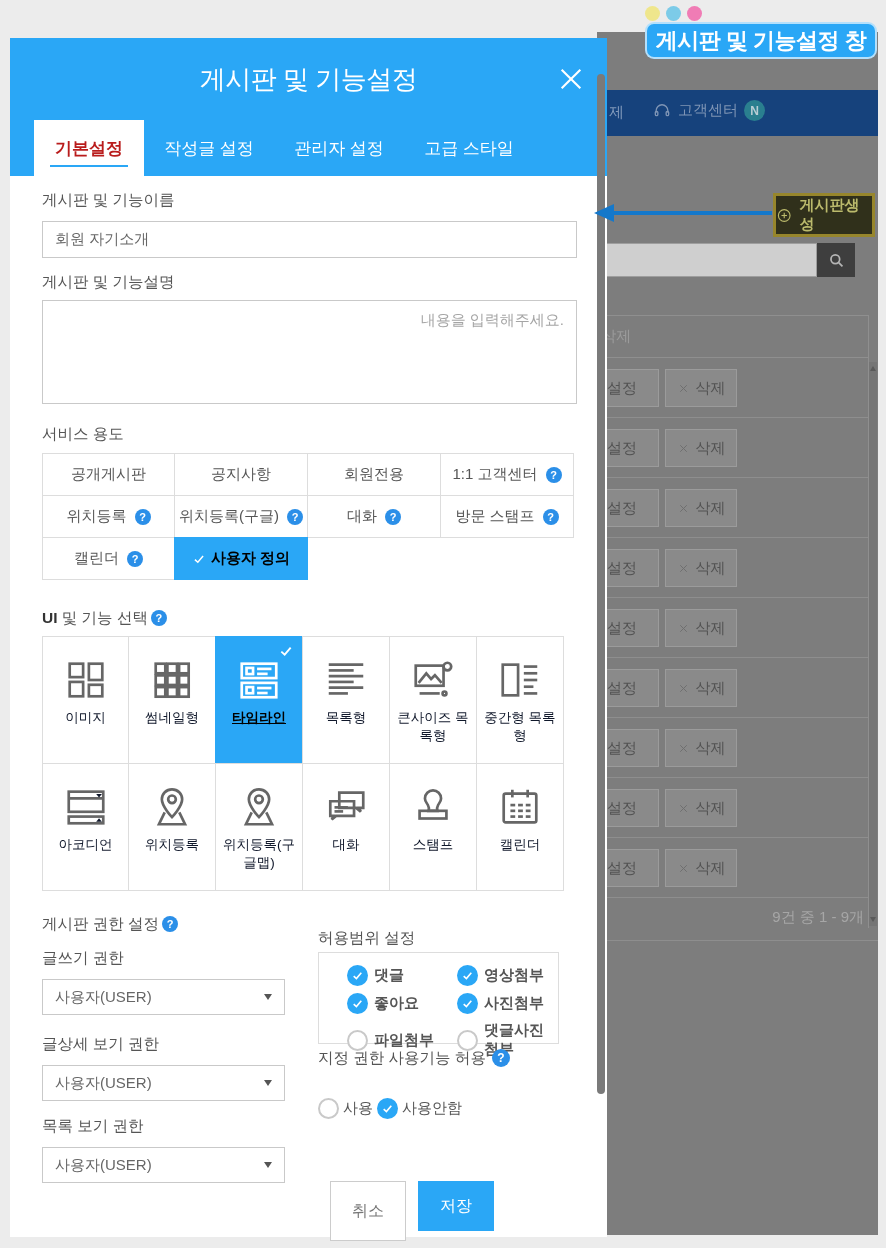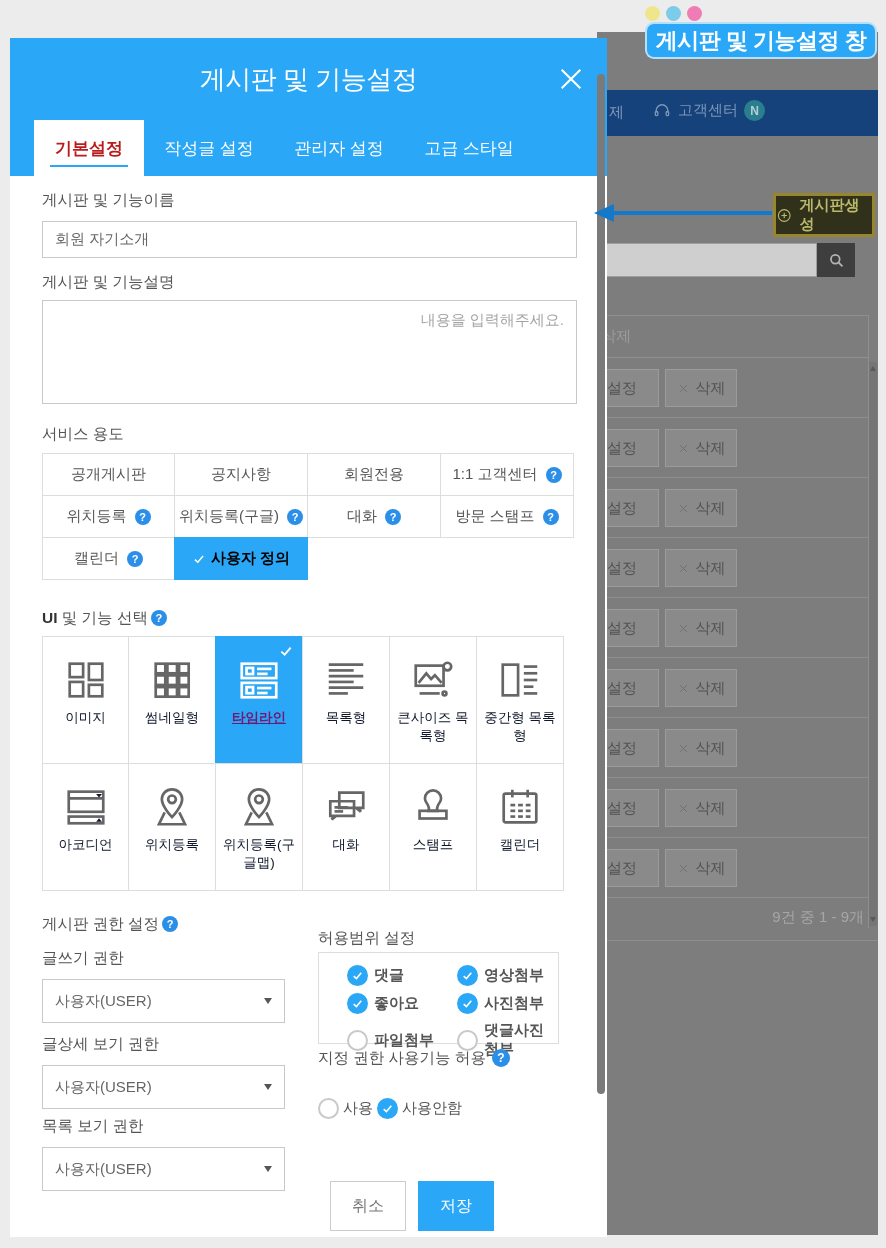--- a/index.html
+++ b/index.html
@@ -61,42 +61,42 @@
   .usage-cell.selected { background:#2aa7f6; color:#000000; font-weight:bold; border-color:#2aa7f6; }
   .usage-cell.selected svg { width:14px; height:14px; stroke:#fff; fill:none; stroke-width:2.6; }
   .usage-cell.empty { visibility:hidden; }
 
   .tile-grid { position:absolute; left:32px; top:461px; width:525px; display:flex; flex-wrap:wrap; }
   .tile { position:relative; width:88px; height:128px; border:1px solid #ddd; margin-left:-1px; margin-top:-1px; background:#fff; color:#0f172a; cursor:pointer; display:flex; flex-direction:column; align-items:center; }
   .tile:nth-child(6n+1) { margin-left:0; width:87px; }
   .tile .ticon { margin-top:20px; width:46px; height:46px; }
   .tile .ticon svg { width:46px; height:46px; stroke:#666; fill:none; stroke-width:1.4; }
   .tile .tlabel { margin-top:6px; font-size:13.5px; line-height:1.3; text-align:center; padding:0 2px; }
-  .tile.selected { background:#2aa7f6; color:#701a75; border-color:#2aa7f6;text-decoration:underline; }
+  .tile.selected { background:#2aa7f6; color:#000000; border-color:#2aa7f6;text-decoration:underline; }
   .tile.selected .ticon svg { stroke:#fff; }
   .tile.selected .tlabel { font-weight:bold; }
   .tile-check { position:absolute; top:6px; right:8px; width:16px; height:16px; }
   .tile-check svg { width:16px; height:16px; stroke:#fff; fill:none; stroke-width:2.8; }
 
   .perm-group-label { position:absolute; left:32px; color:#555; font-size:15.5px; }
-  .selectbox { position:absolute; left:32px; width:243px; height:44px; border:1px solid #c9c9c9; display:flex; align-items:center; padding:0 12px; color:#666; font-size:15px; cursor:pointer; }
+  .selectbox { position:absolute; left:32px; width:243px; height:36px; border:1px solid #c9c9c9; display:flex; align-items:center; padding:0 12px; color:#666; font-size:15px; cursor:pointer; }
   .selectbox .arrow { position:absolute; right:12px; width:0; height:0; border-left:4.5px solid transparent; border-right:4.5px solid transparent; border-top:6px solid #555; }
 
   .scope-box { position:absolute; left:308px; top:776px; width:241px; height:92px; border:1px solid #ddd; padding:12px 0 0 28px;font-weight:bold; }
   .scope-grid { display:grid; grid-template-columns:110px auto; row-gap:7px; }
   .opt { display:flex; align-items:center; gap:6px; color:#555; font-size:15px; cursor:pointer; }
   .ck { width:21px; height:21px; border-radius:50%; flex:none; display:flex; align-items:center; justify-content:center; }
   .ck.on { background:#2aa7f6; }
   .ck.on svg { width:13px; height:13px; stroke:#fff; fill:none; stroke-width:3; }
   .ck.off { background:#fff; border:2px solid #c9c9c9; }
   .radio-row { position:absolute; left:308px; top:906px; display:flex; align-items:center; gap:4px;margin-top:16px; }
   .radio-row .opt { gap:4px; }
 
   .footer { position:absolute; left:320px; top:1005px; display:flex; gap:12px; }
-  .btn-cancel { width:76px; height:50px; background:#fff; border:1px solid #ccc; color:#777; font-size:16px; display:flex; align-items:center; justify-content:center; cursor:pointer; }
+  .btn-cancel { width:76px; height:60px; background:#fff; border:1px solid #ccc; color:#777; font-size:16px; display:flex; align-items:center; justify-content:center; cursor:pointer; }
   .btn-save { width:76px; height:50px; background:#2aa7f6; border:none; color:#fff; font-size:16px; display:flex; align-items:center; justify-content:center; cursor:pointer; }
 
   
   .dots { position:absolute; left:645px; top:6px; display:flex; gap:6px; z-index:20; }
   .dot { width:15px; height:15px; border-radius:50%; }
   .callout { position:absolute; left:645px; top:22px; width:232px; height:37px; background:#2aa7f6; border:2px solid rgba(255,255,255,0.65); border-radius:9px; z-index:20; display:flex; align-items:center; justify-content:center; color:#fff; font-size:22px; font-weight:bold; letter-spacing:-0.5px; }
   .pointer-line { position:absolute; left:613px; top:211px; width:159px; height:4px; background:#1478cb; z-index:20; }
   .pointer-head { position:absolute; left:594px; top:204px; width:0; height:0; border-top:9px solid transparent; border-bottom:9px solid transparent; border-right:20px solid #1478cb; z-index:20; }
 </style>
 </head>

